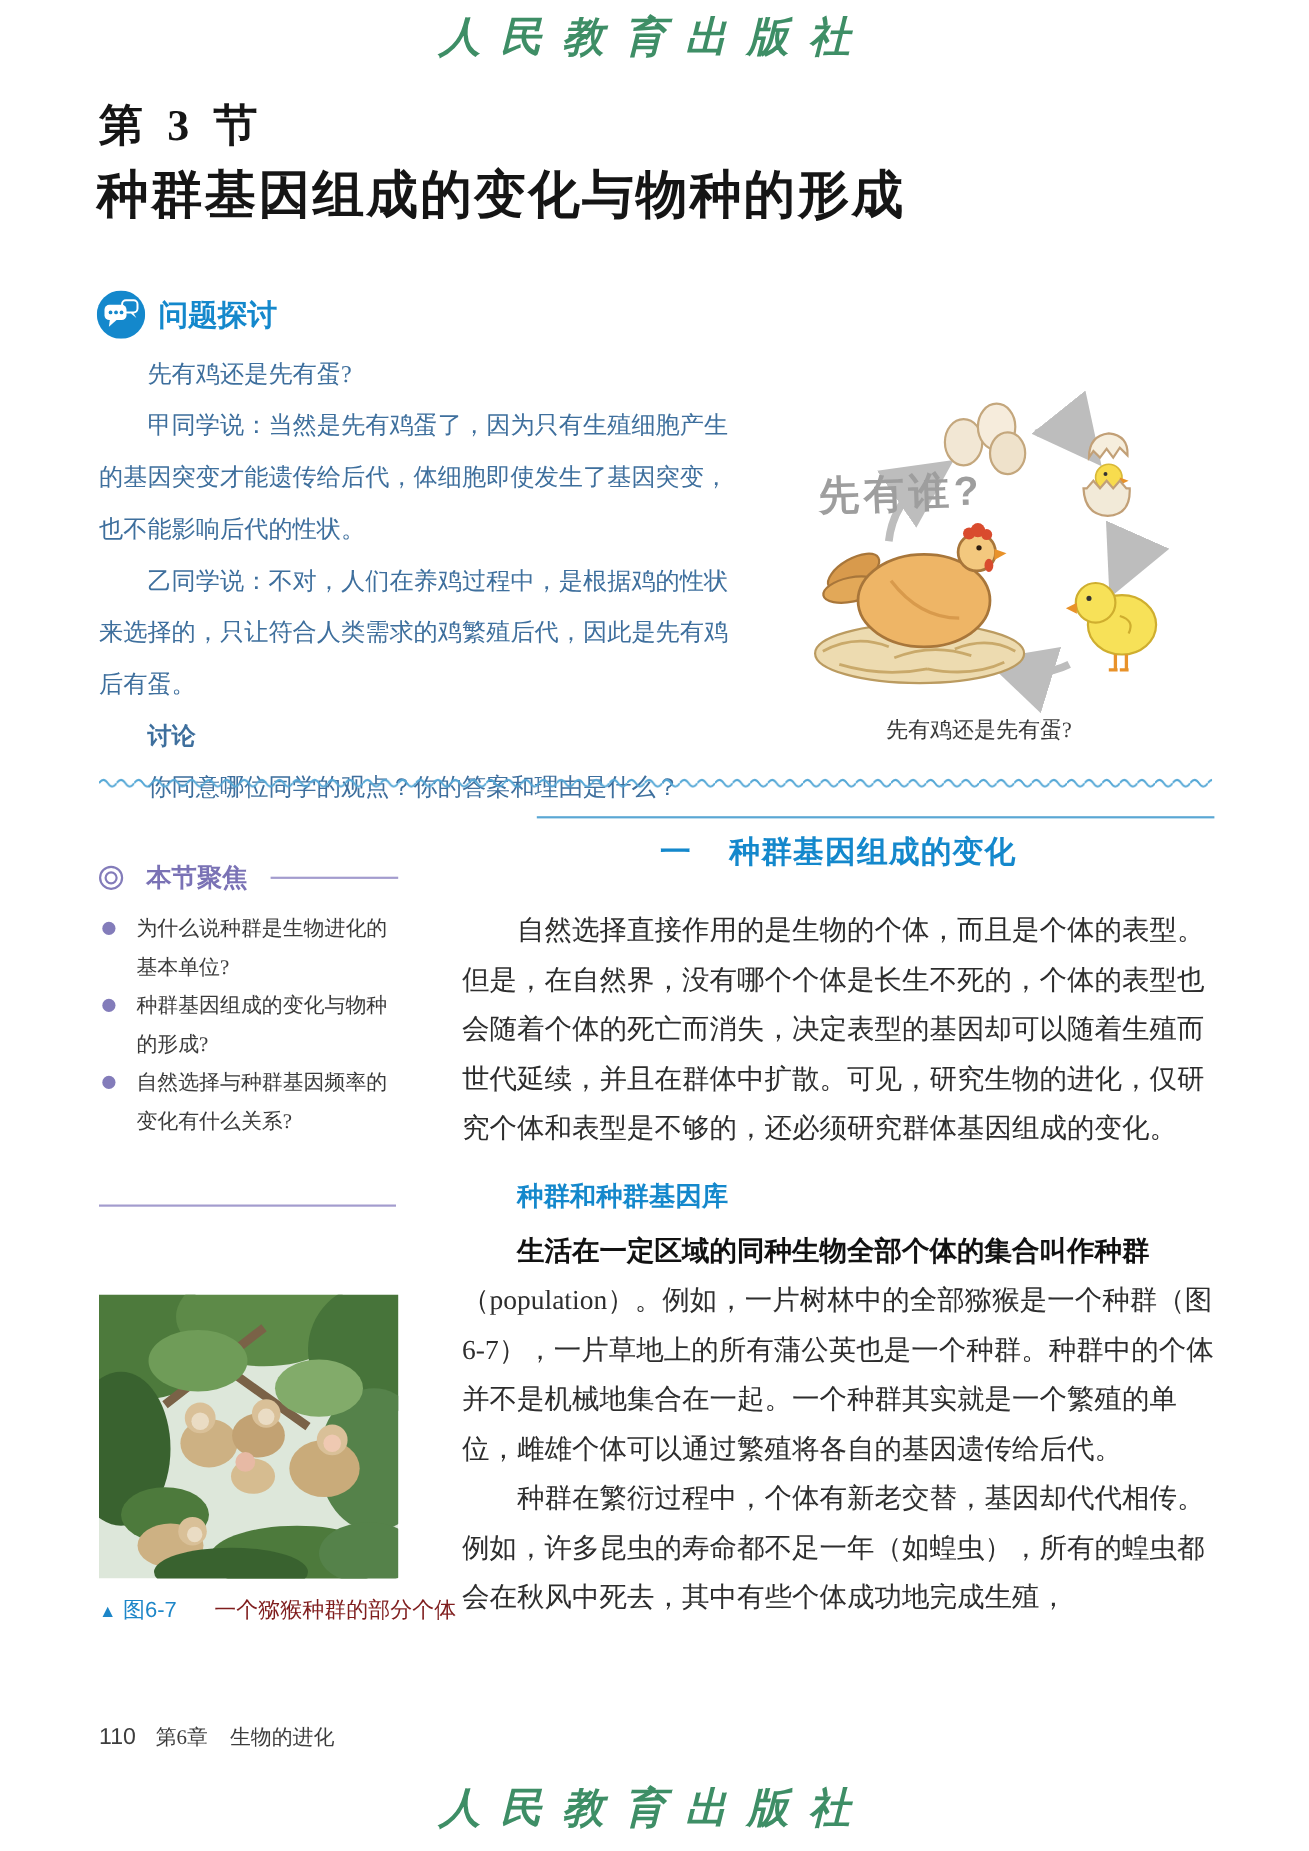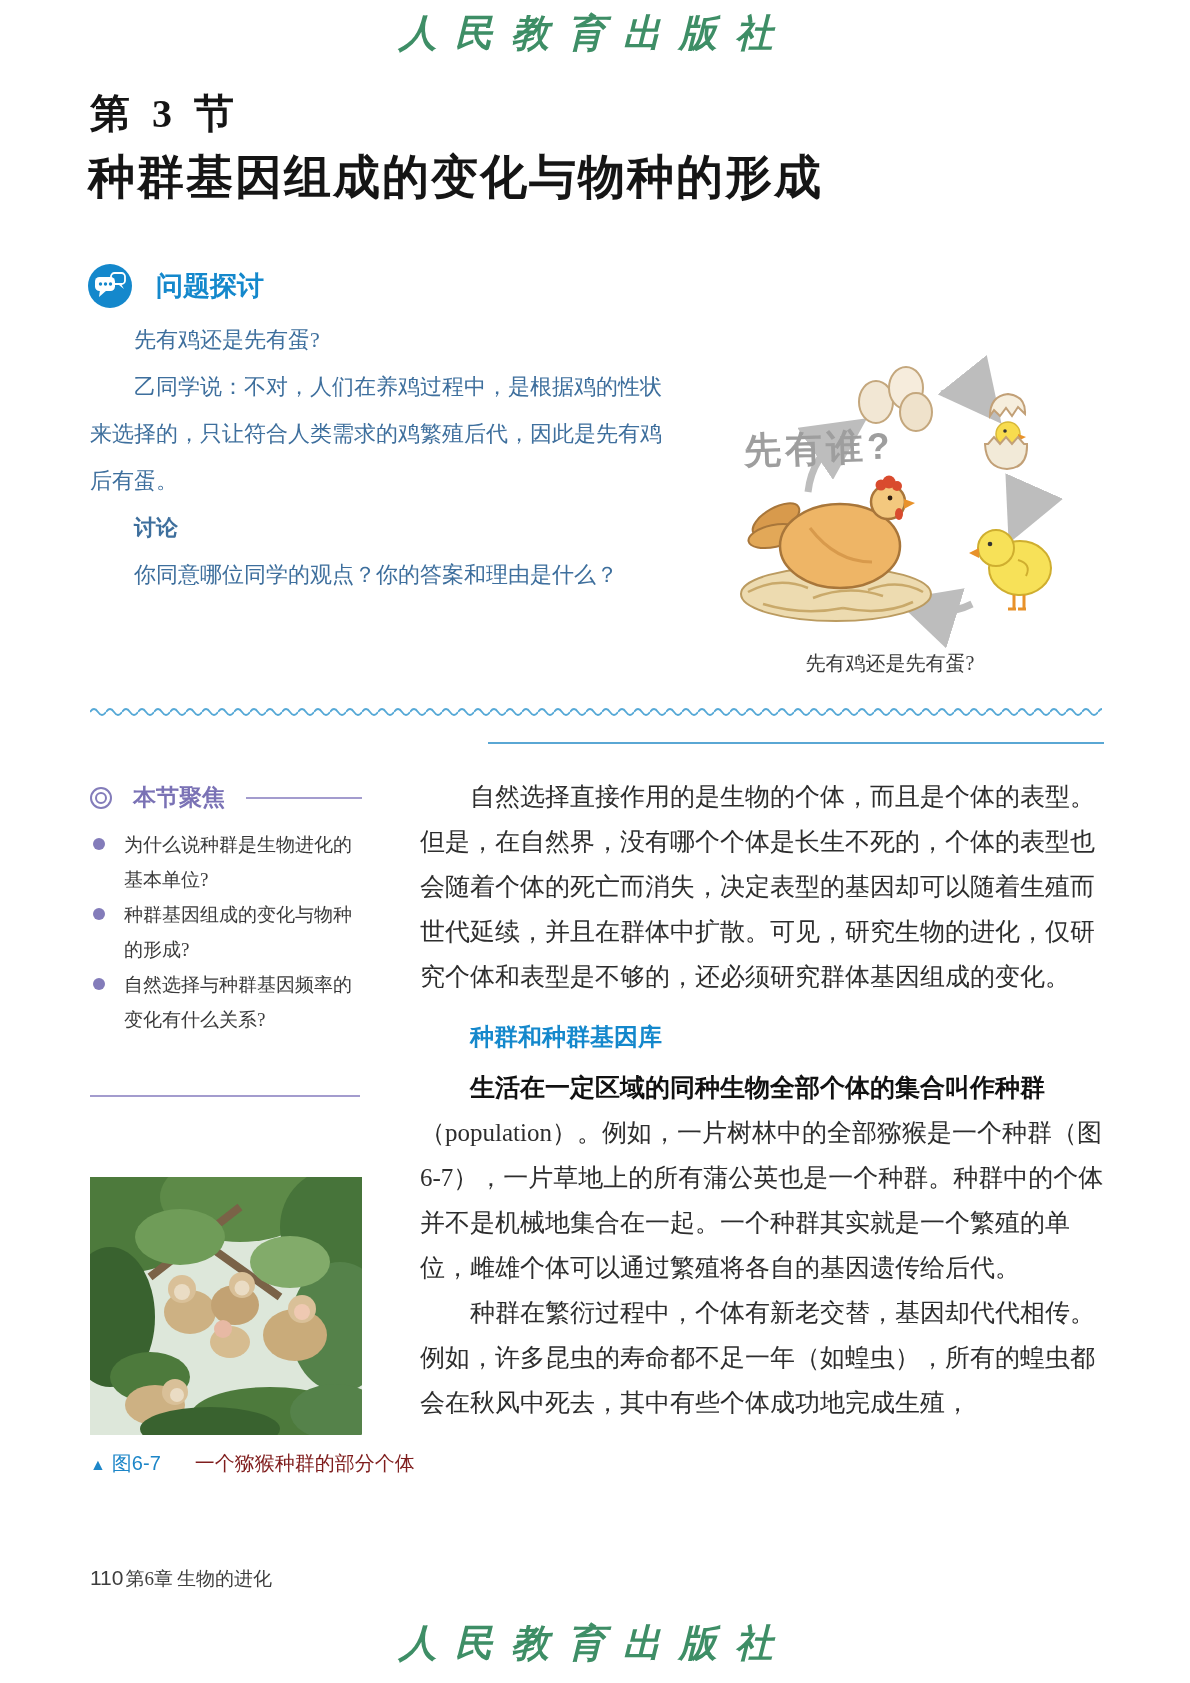--- a/index.html
+++ b/index.html
@@ -11,21 +11,21 @@
             font-family:Liberation Mono, monospace;font-style:italic;font-weight:bold;
             font-size:38px;letter-spacing:18px;}
   .pub-logo.top{top:8px;}
   .pub-logo.bottom{top:1618px;}
 
   
   .sec-number{position:absolute;left:90px;top:86px;font-size:40px;font-weight:bold;color:#151515;letter-spacing:6px;}
   .sec-title{position:absolute;left:88px;top:146px;font-size:47px;font-weight:bold;color:#151515;letter-spacing:2px;}
 
   
-  .pd-header{position:absolute;left:88px;top:264px;display:flex;align-items:center;gap:24px;text-align:right;}
+  .pd-header{position:absolute;left:88px;top:264px;display:flex;align-items:center;gap:12px;text-align:right;}
   .pd-header .label{font-family:"Liberation Sans","DejaVu Sans",sans-serif;font-size:27px;font-weight:bold;color:#1488cc;}
   .pd-icon{width:44px;height:44px;flex:0 0 auto;}
   .pd-body{position:absolute;left:90px;top:316px;width:578px;font-size:22px;line-height:47px;color:#3e6f9d;}
   .pd-body p{margin:0;}
   .indent{text-indent:2em;}
   .pd-discuss-label{font-weight:bold;text-indent:2em;}
 
   
   .chicken-wrap{position:absolute;left:718px;top:352px;width:352px;height:300px;}
   .chicken-label{position:absolute;left:26px;top:72px;font-family:"Liberation Sans","DejaVu Sans",sans-serif;
@@ -64,21 +64,21 @@
   
   .monkey-fig{position:absolute;left:90px;top:1177px;width:272px;}
   .monkey-fig svg{display:block;}
   .fig-caption{position:absolute;left:90px;top:1450px;width:340px;display:flex;align-items:baseline;gap:6px;
                font-size:20px;}
   .fig-marker{color:#1d86c8;font-size:16px;}
   .fig-label{color:#1d86c8;font-family:"Liberation Sans","DejaVu Sans",sans-serif;}
   .fig-text{color:#7f1d1d;margin-left:28px;}
 
   
-  .page-footer{position:absolute;left:90px;top:1566px;display:flex;align-items:baseline;gap:2px;color:#3d3d3d;}
+  .page-footer{position:absolute;left:90px;top:1566px;display:flex;align-items:baseline;gap:18px;color:#3d3d3d;}
   .page-num{font-family:"Liberation Sans","DejaVu Sans",sans-serif;font-size:21px;}
   .chap{font-size:19px;}
   .chap-title{font-size:19px;margin-left:2px;}
 </style>
 </head>
 <body>
 
 <div class="page">
 
   <div class="pub-logo top">人民教育出版社</div>
@@ -95,20 +95,21 @@
       <path d="M12 26 L11 33 L19 26 Z" fill="#ffffff"></path>
       <circle cx="12.5" cy="20" r="1.7" fill="#1488cc"></circle>
       <circle cx="17.5" cy="20" r="1.7" fill="#1488cc"></circle>
       <circle cx="22.5" cy="20" r="1.7" fill="#1488cc"></circle>
     </svg>
     <span class="label">问题探讨</span>
   </div>
 
   <div class="pd-body">
     <p class="indent">先有鸡还是先有蛋?</p>
+    <p class="indent">甲同学说：当然是先有鸡蛋了，因为只有生殖细胞产生的基因突变才能遗传给后代，体细胞即使发生了基因突变，也不能影响后代的性状。</p>
     <p class="indent">乙同学说：不对，人们在养鸡过程中，是根据鸡的性状来选择的，只让符合人类需求的鸡繁殖后代，因此是先有鸡后有蛋。</p>
     <p class="pd-discuss-label">讨论</p>
     <p class="indent">你同意哪位同学的观点？你的答案和理由是什么？</p>
   </div>
 
   <div class="chicken-wrap">
     <svg viewBox="0 0 352 300" width="352" height="300">
       <defs>
         <marker id="ah" markerWidth="9" markerHeight="9" refX="5" refY="4.5" orient="auto">
           <path d="M0 0 L9 4.5 L0 9 Z" fill="#bdbdbd"></path>
@@ -170,20 +171,23 @@
     <defs>
       <pattern id="wave" width="16" height="14" patternUnits="userSpaceOnUse">
         <path d="M0 9 Q 4 3 8 9 T 16 9" fill="none" stroke="#55a8d6" stroke-width="1.8"></path>
       </pattern>
     </defs>
     <rect width="1012" height="14" fill="url(#wave)"></rect>
   </svg>
 
   <div class="main-col">
     <div class="heading-rule"></div>
+    <h2 class="main-heading">
+      <span class="num">一</span><span>种群基因组成的变化</span>
+    </h2>
     <p class="indent p1">自然选择直接作用的是生物的个体，而且是个体的表型。但是，在自然界，没有哪个个体是长生不死的，个体的表型也会随着个体的死亡而消失，决定表型的基因却可以随着生殖而世代延续，并且在群体中扩散。可见，研究生物的进化，仅研究个体和表型是不够的，还必须研究群体基因组成的变化。</p>
     <h3 class="sub-heading">种群和种群基因库</h3>
     <p class="indent p2"><span class="bold-lead">生活在一定区域的同种生物全部个体的集合叫作种群</span><span>（population）。例如，一片树林中的全部猕猴是一个种群（图6-7），一片草地上的所有蒲公英也是一个种群。种群中的个体并不是机械地集合在一起。一个种群其实就是一个繁殖的单位，雌雄个体可以通过繁殖将各自的基因遗传给后代。</span></p>
     <p class="indent">种群在繁衍过程中，个体有新老交替，基因却代代相传。例如，许多昆虫的寿命都不足一年（如蝗虫），所有的蝗虫都会在秋风中死去，其中有些个体成功地完成生殖，</p>
   </div>
 
   <aside class="focus-box">
     <div class="focus-head">
       <span class="focus-icon"></span>
       <span class="focus-title">本节聚焦</span>

